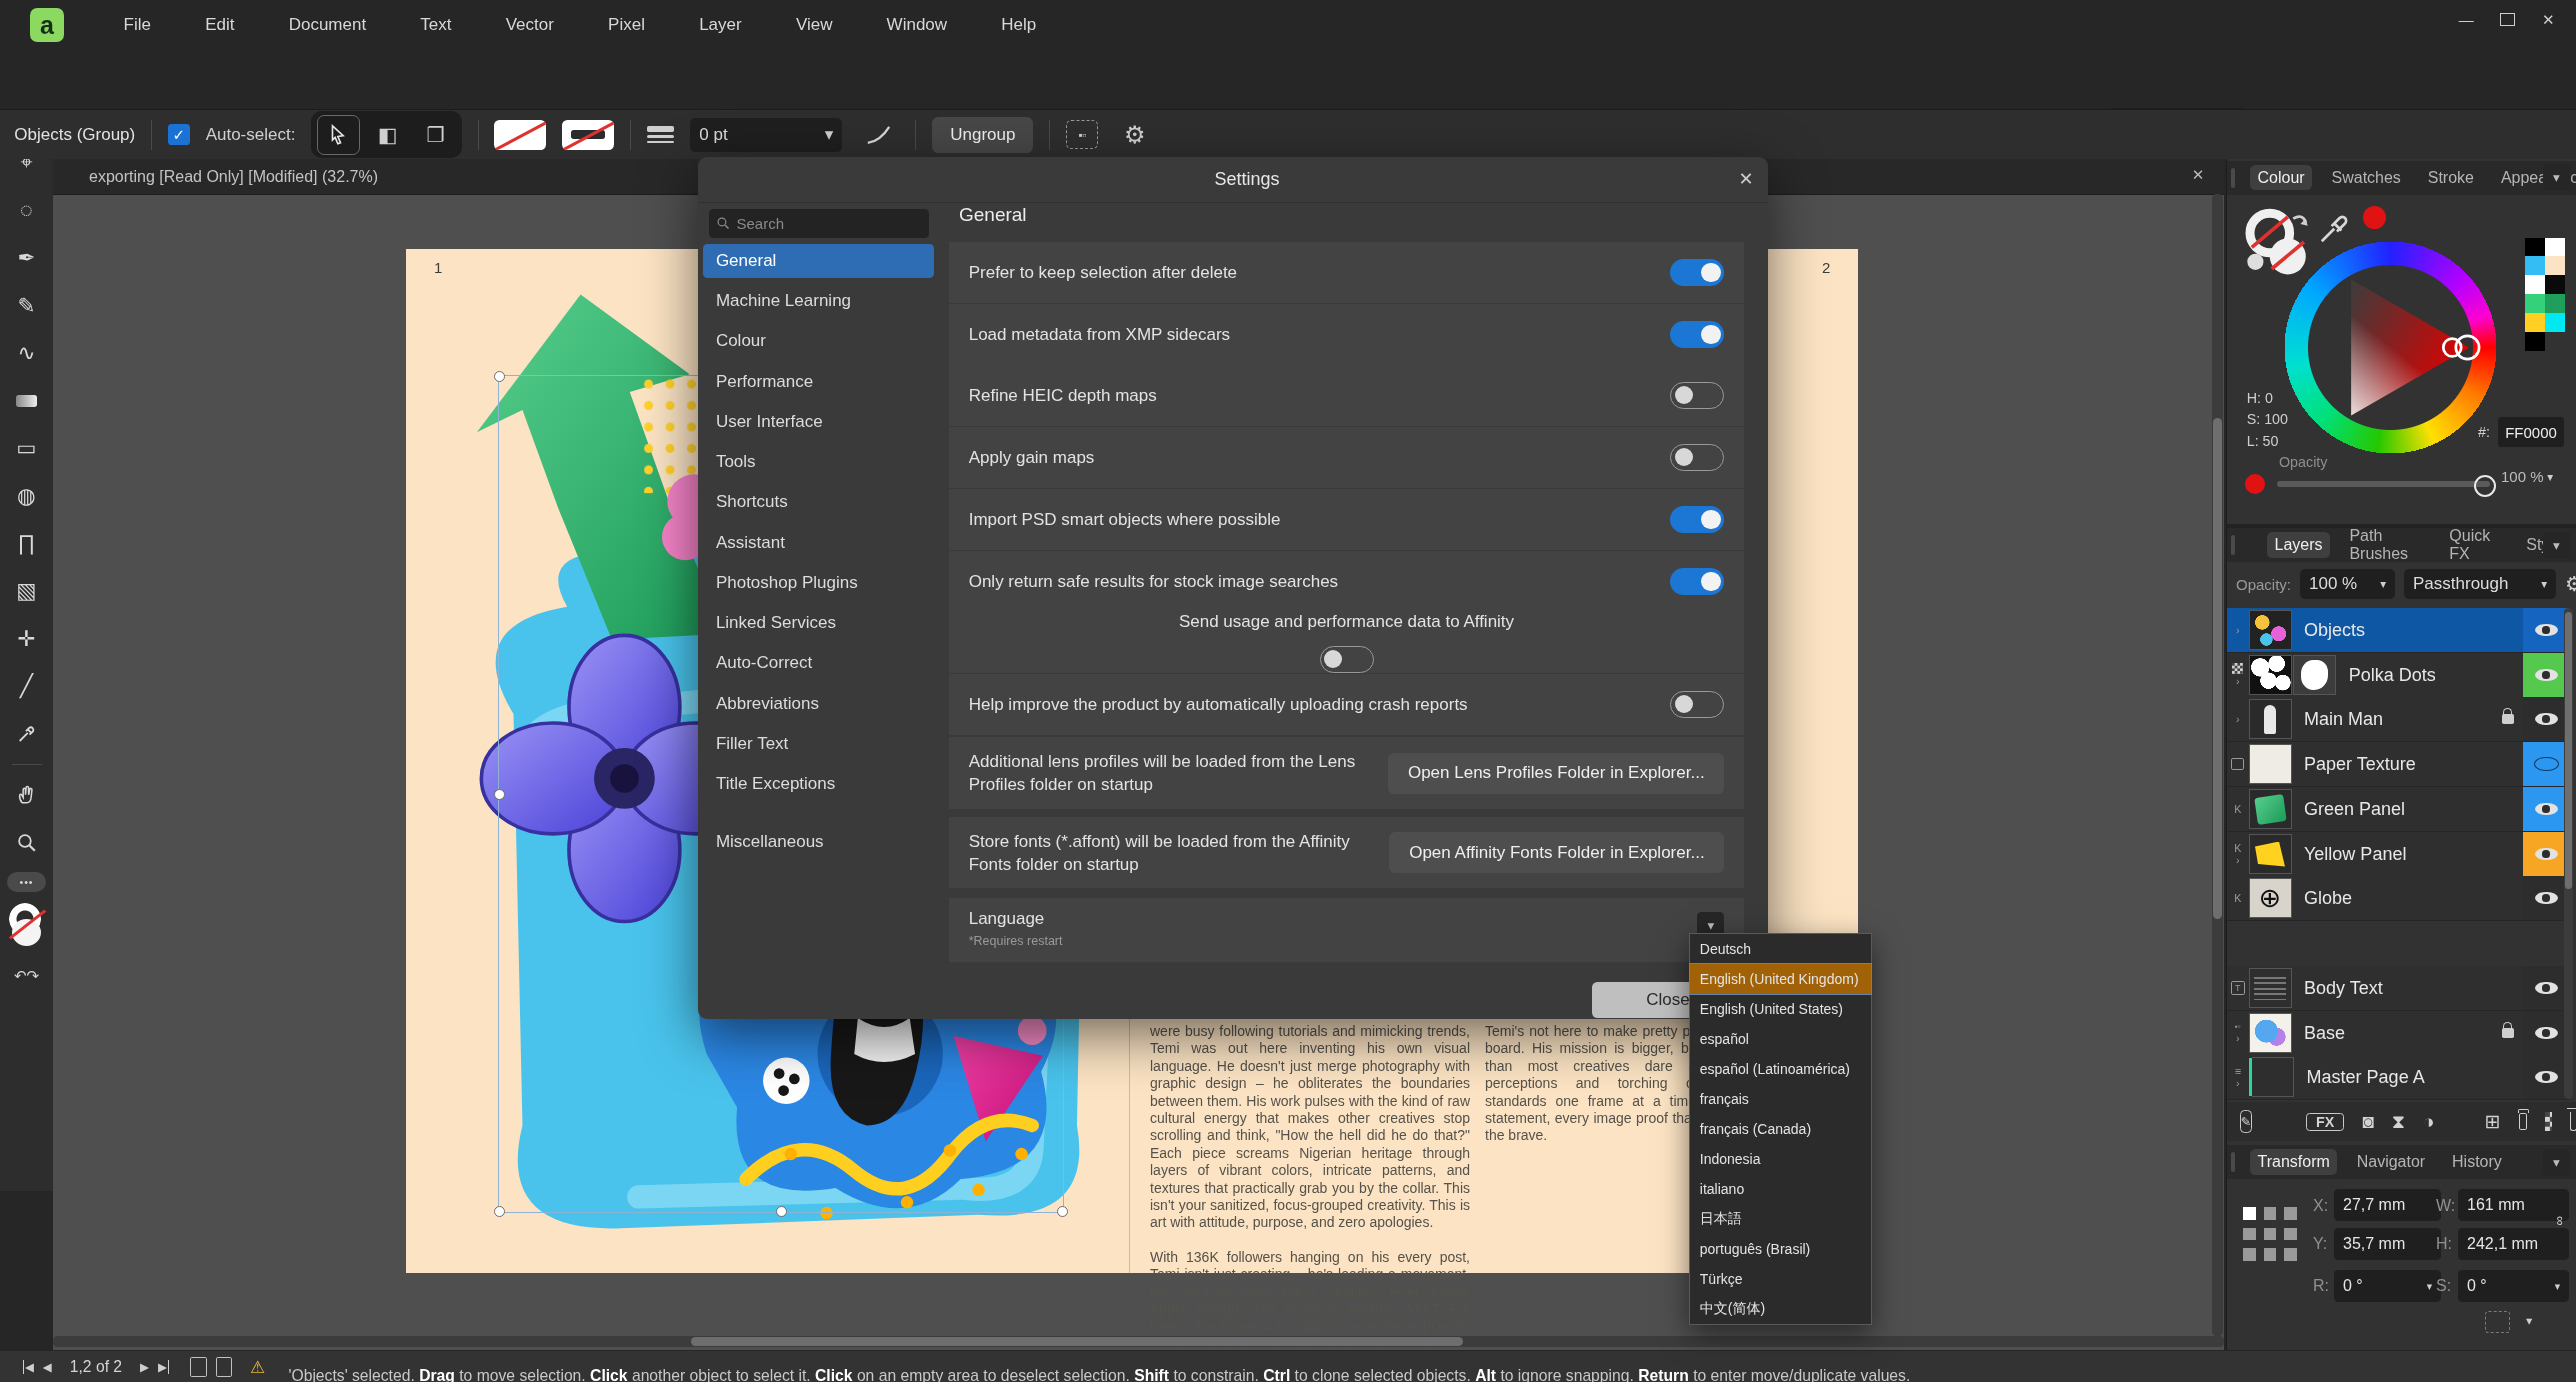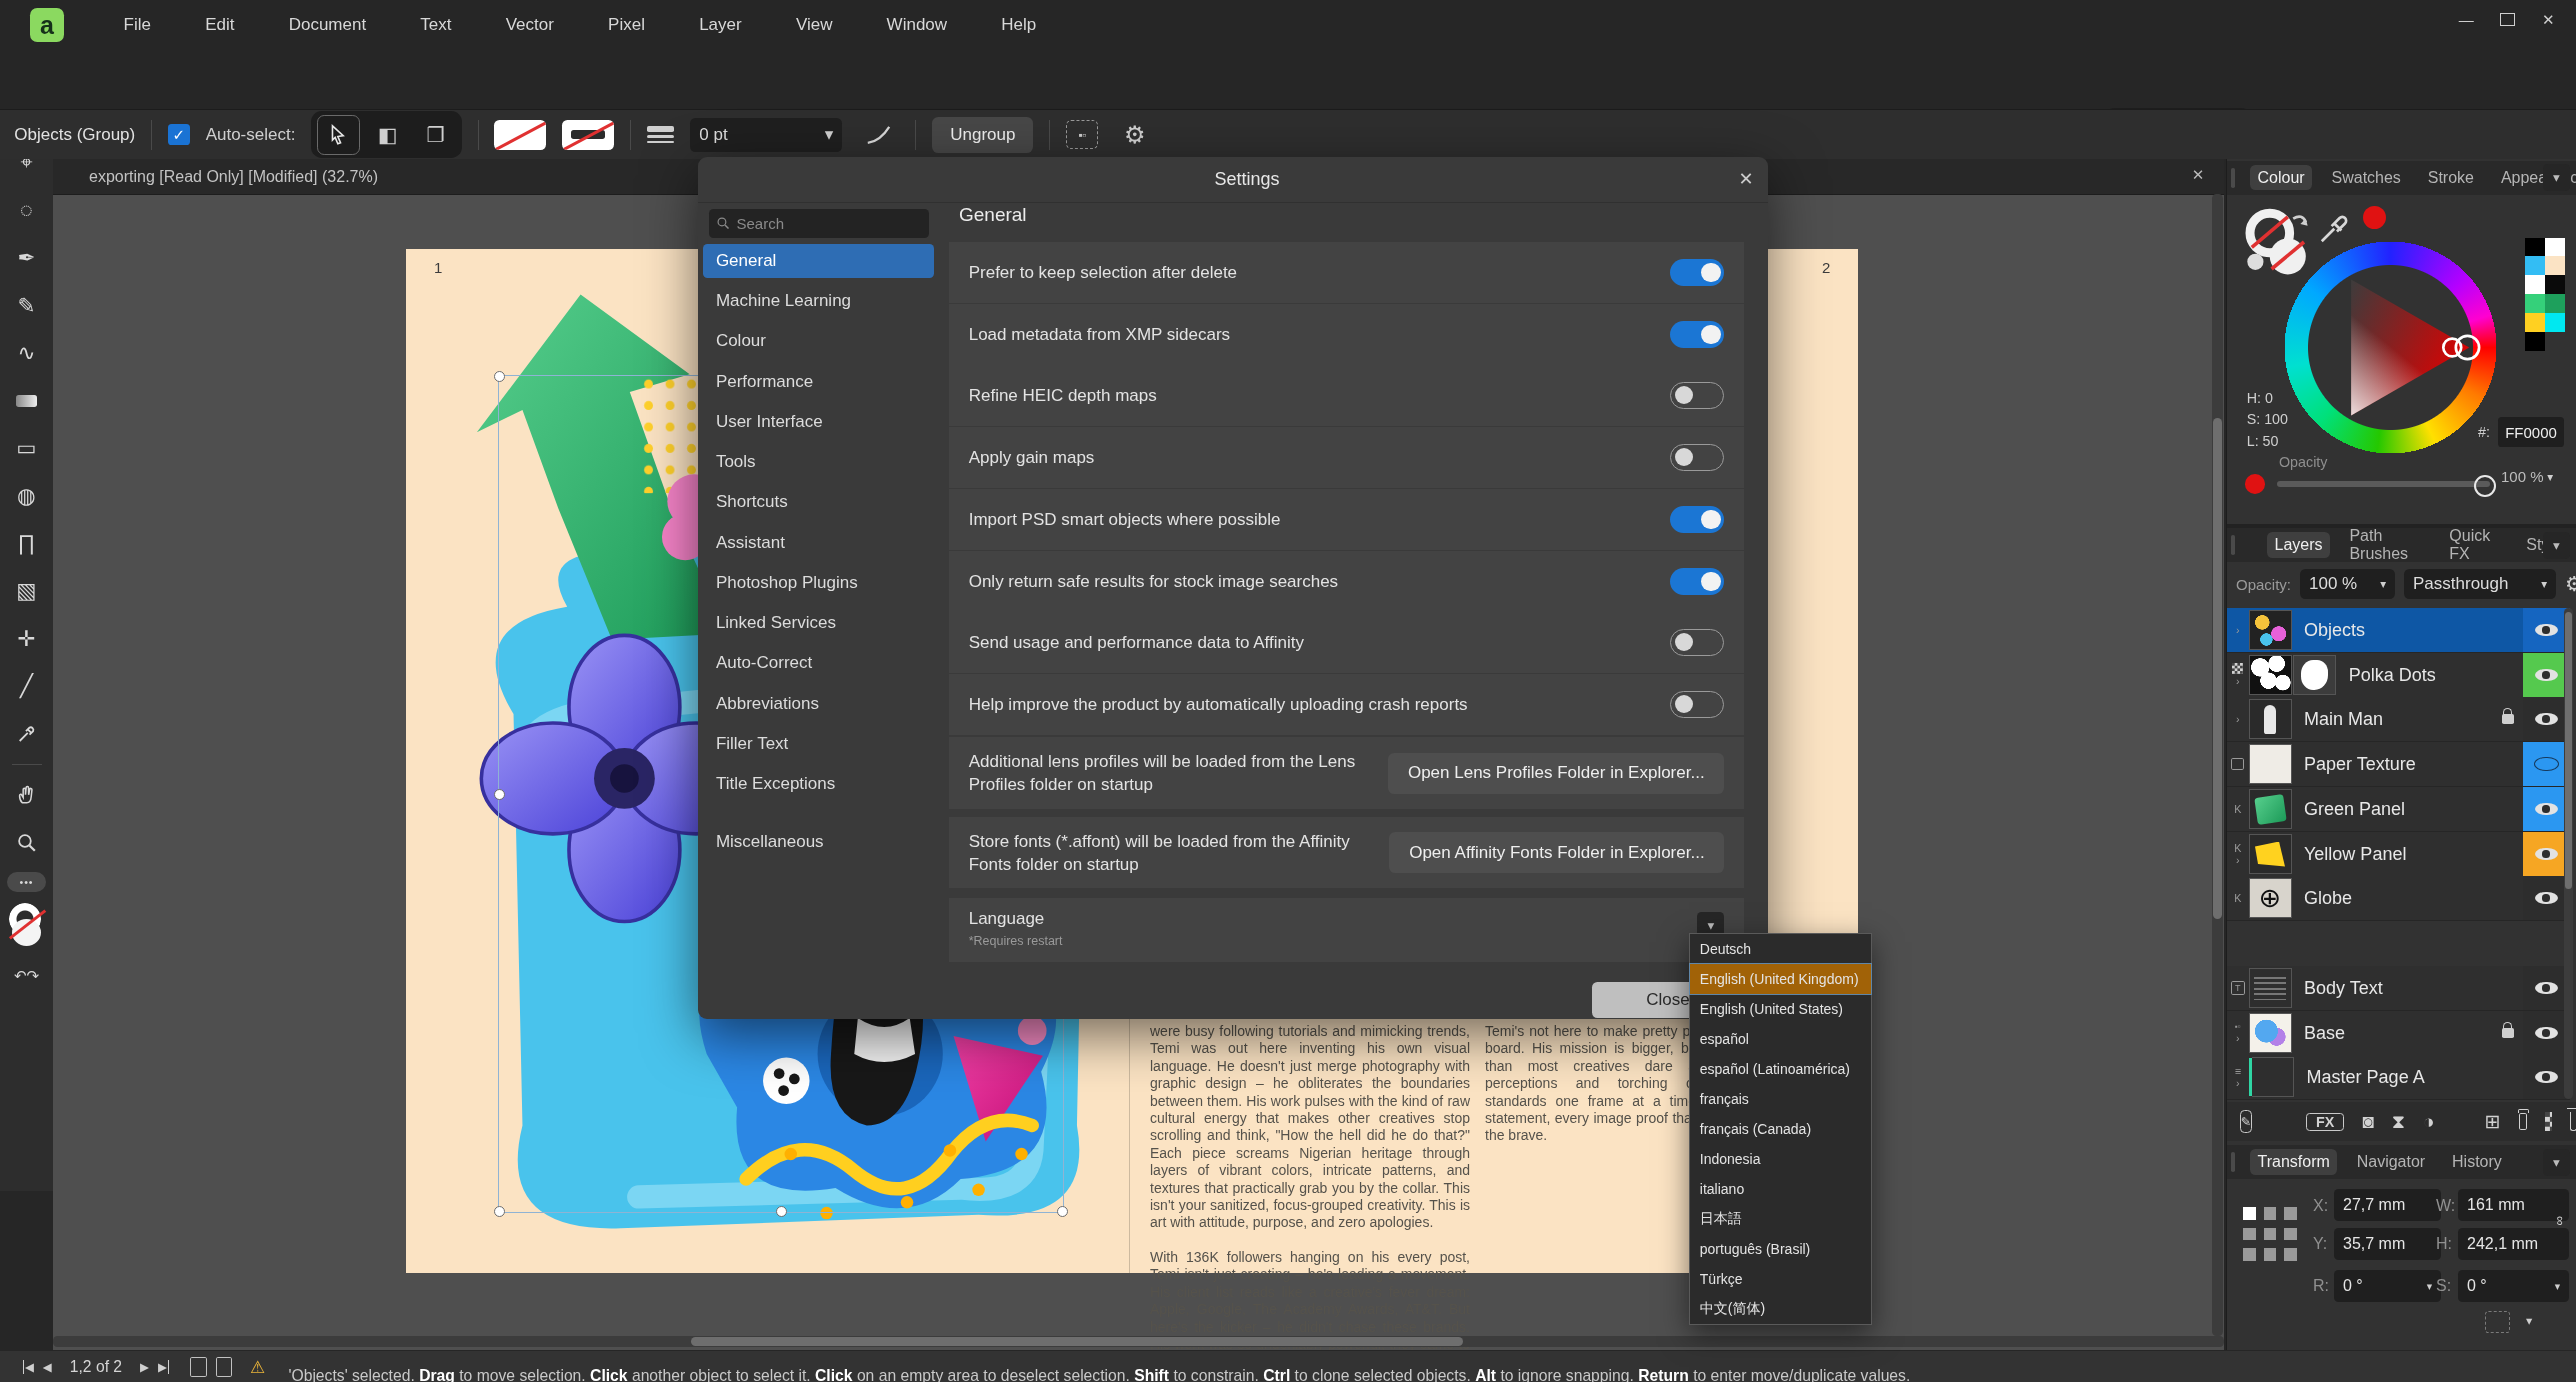--- a/index.html
+++ b/index.html
@@ -475,21 +475,21 @@
         <span class="toggle off"></span>
       </div>
     <div class="srow" style="top:332px;height:61px;">
         <span>Import PSD smart objects where possible</span>
         <span class="toggle on"></span>
       </div>
     <div class="srow" style="top:394px;height:61px;">
         <span>Only return safe results for stock image searches</span>
         <span class="toggle on"></span>
       </div>
-    <div class="srow" style="top:455px;height:61px;">
+    <div class="srow" style="top:455px;height:61px;flex-direction:column;">
         <span>Send usage and performance data to Affinity</span>
         <span class="toggle off"></span>
       </div>
     <div class="srow" style="top:517px;height:61px;">
         <span>Help improve the product by automatically uploading crash reports</span>
         <span class="toggle off"></span>
       </div>
 
     <div class="srow" style="top:580px;height:72px;">
       <span style="width:420px;line-height:23px;">Additional lens profiles will be loaded from the Lens Profiles folder on startup</span>

